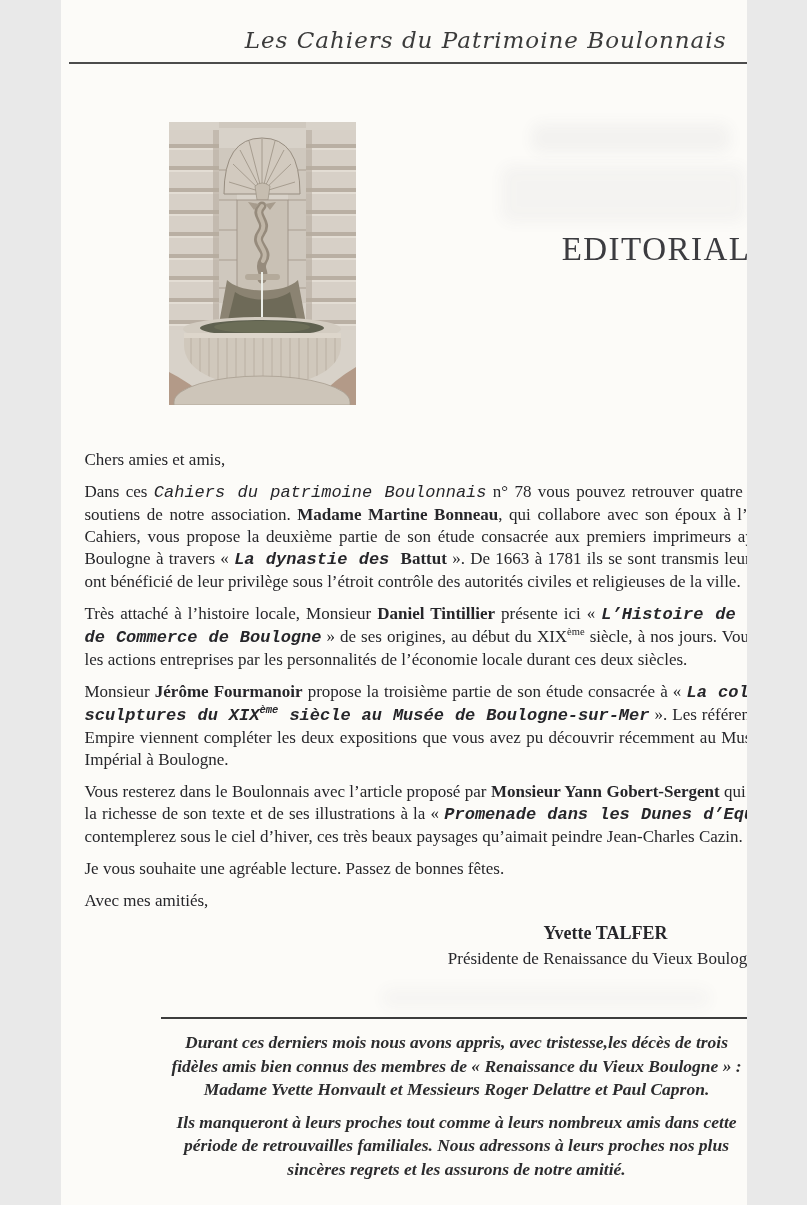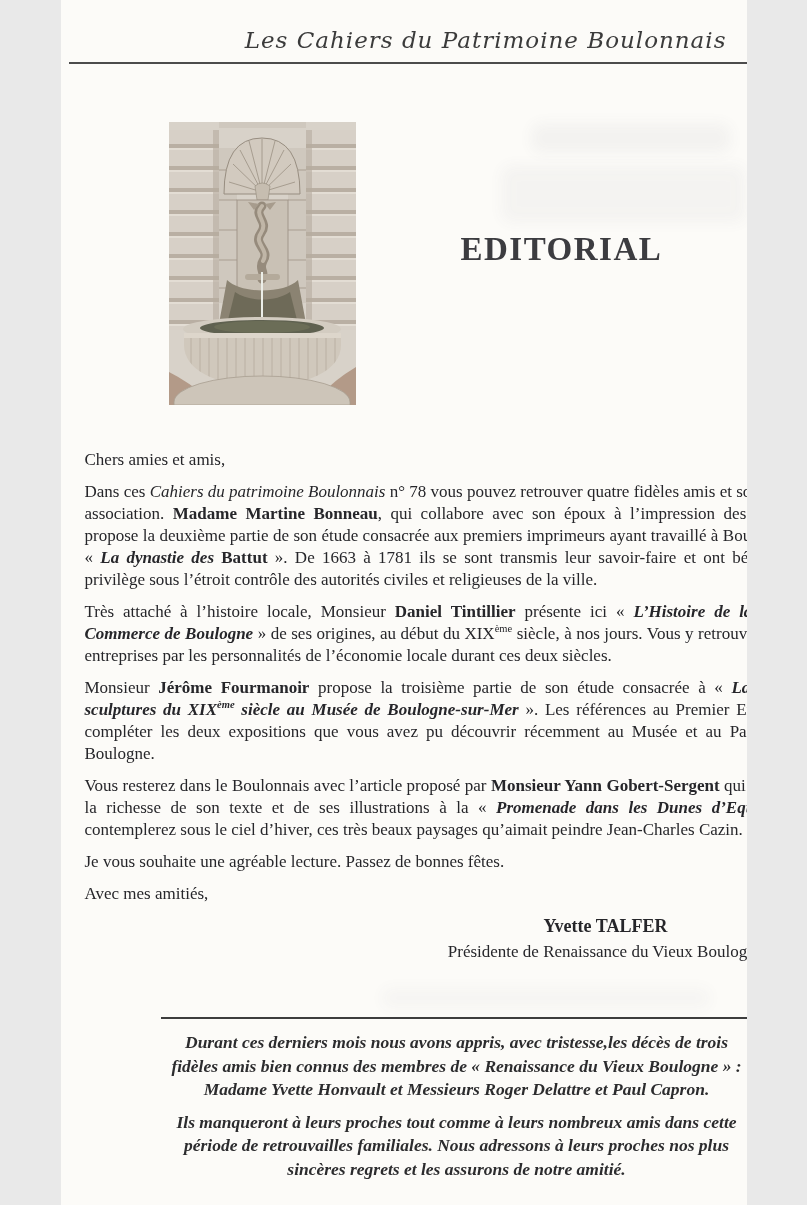--- a/index.html
+++ b/index.html
@@ -24,32 +24,32 @@
     background:#4c4c4c;
   }
 
   
   .photo { position:absolute; left:108px; top:122px; width:187px; height:283px; margin:0; }
   .photo svg { display:block; }
 
   
   .editorial-title {
     position:absolute; left:400px; top:231px; width:290px; margin:0;
-    text-align:left; font-size:33px; font-weight:bold;
+    text-align:right; font-size:33px; font-weight:normal;
     letter-spacing:1.5px; color:#3c3c40;
   }
 
   
   .body-text {
     position:absolute; left:24px; top:445px; width:767px;
     font-size:17px; line-height:22px;
   }
   .para { margin:4px 0 10px 0; text-align:justify; }
   .b { font-weight:bold; }
-  .i { font-style:italic; }
+  .i { font-style:italic;font-family:Liberation Mono, monospace; }
   sup { font-size:0.62em; line-height:0; vertical-align:super; }
 
   .signature { margin-top:1px; margin-left:311px; width:420px; text-align:center; }
   .sig-name { font-weight:bold; font-size:18px; }
   .sig-role { font-size:17px; margin-top:4px; }
 
   
   .obit-rule {
     position:absolute; left:100px; top:1017px; width:590px; height:2px;
     background:#3d3d3d;

